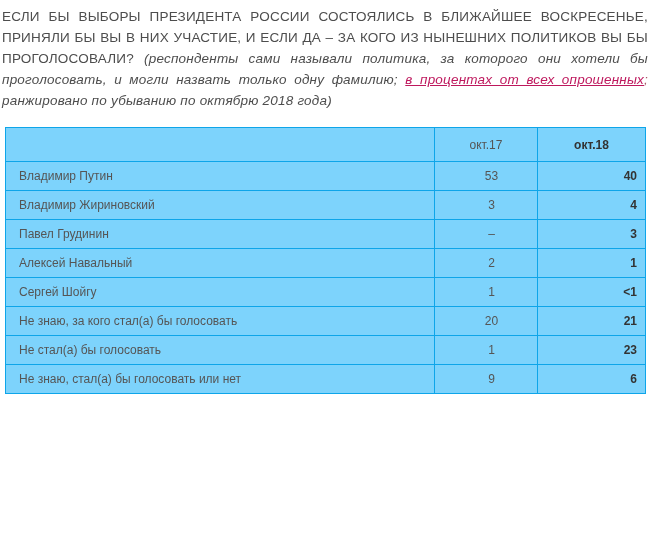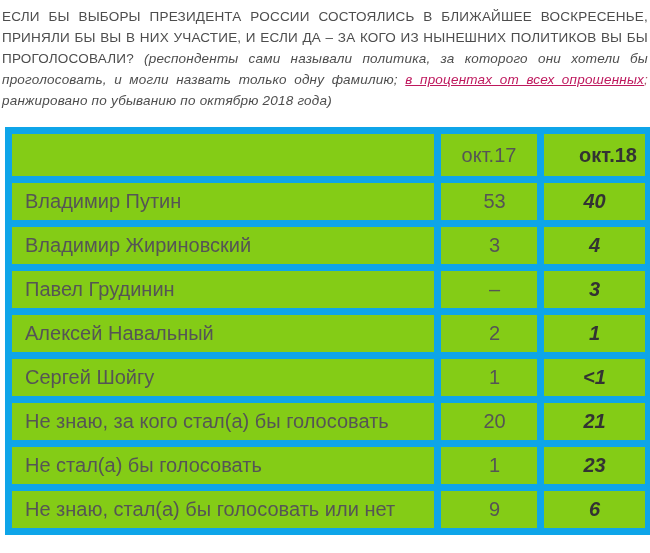--- a/index.html
+++ b/index.html
@@ -45,51 +45,49 @@
     border-collapse: collapse;
     table-layout: fixed;
     width: 640px;
     margin: 16px 0 0 3px;
   }
   table.poll col.col-label { width: 429px; }
   table.poll col.col-oct17 { width: 103px; }
   table.poll col.col-oct18 { width: 108px; }
   table.poll th,
   table.poll td {
-    border: 7px solid #0ea5e9;
-    font-size: 20px;
+    border: 1px solid #0ea5e9;
+    font-size: 12px;
     vertical-align: middle;
-    background: #84cc16;
+    background: #7dd3fc;
   }
   table.poll th {
     padding: 10px 8px 9px 8px;
     text-align: center;
     font-weight: 400;
     color: #555555;
   }
   table.poll th.c-oct18 {
     font-weight: 700;
     color: #333333;
-    text-align: right;
   }
   table.poll td {
     padding: 7px 8px 7px 13px;
     text-align: left;
     color: #555555;
   }
   table.poll td.c-oct17 {
     text-align: center;
     padding-left: 19px;
   }
   table.poll td.c-oct18 {
-    text-align: center;
+    text-align: right;
     padding-left: 8px;
     font-weight: 700;
     color: #333333;
-    font-style: italic;
   }
 </style>
 </head>
 <body>
 
 <div class="page">
 
   <p class="question"><span class="caps">ЕСЛИ БЫ ВЫБОРЫ ПРЕЗИДЕНТА РОССИИ СОСТОЯЛИСЬ В БЛИЖАЙШЕЕ ВОСКРЕСЕНЬЕ, ПРИНЯЛИ БЫ ВЫ В НИХ УЧАСТИЕ, И ЕСЛИ ДА – ЗА КОГО ИЗ НЫНЕШНИХ ПОЛИТИКОВ ВЫ БЫ ПРОГОЛОСОВАЛИ? </span><span class="note">(респонденты сами называли политика, за которого они хотели бы проголосовать, и могли назвать только одну фамилию; </span><a class="pct-link">в процентах от всех опрошенных</a><span class="pct-suffix">;</span><span class="note"> ранжировано по убыванию по октябрю 2018 года)</span></p>
 
   <table class="poll">

